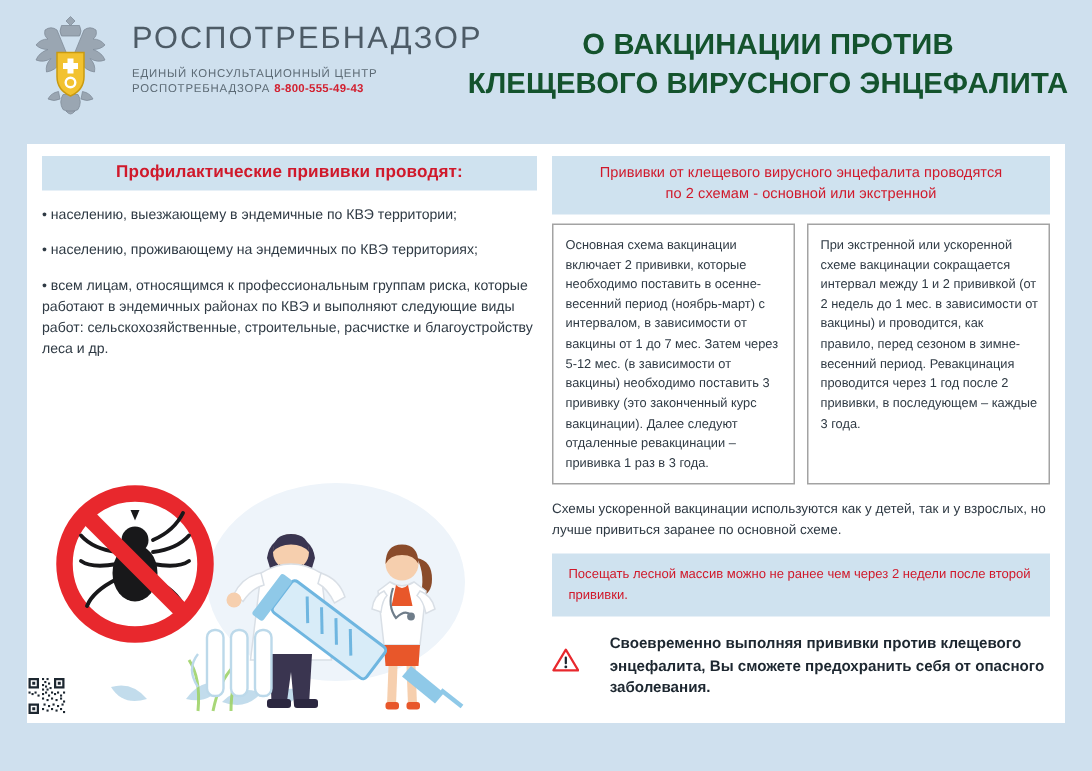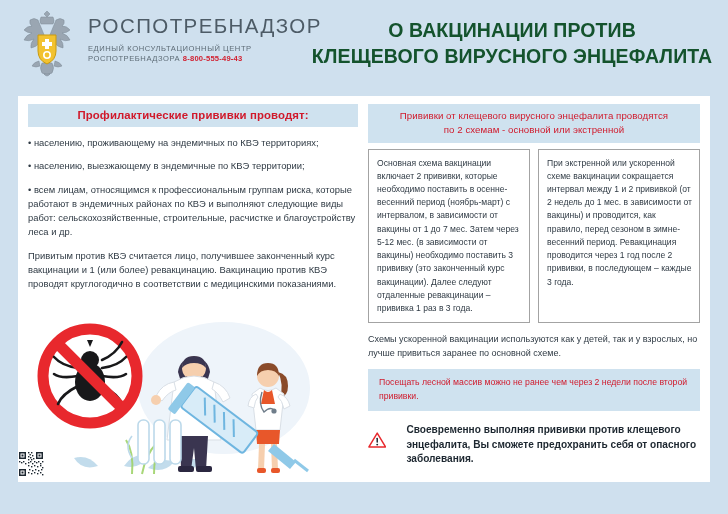--- a/index.html
+++ b/index.html
@@ -99,26 +99,25 @@
     </div>
   </div>
 
   <div class="card">
 
     <div class="left-col">
 
       <div class="bar-blue">Профилактические прививки проводят:</div>
 
       <div class="bullets">
+        <p>• населению, выезжающему в эндемичные по КВЭ территории;</p>
         <p>• населению, проживающему на эндемичных по КВЭ территориях;</p>
-        <p>• населению, выезжающему в эндемичные по КВЭ территории;</p>
         <p>• всем лицам, относящимся к профессиональным группам риска, которые работают в эндемичных районах по КВЭ и выполняют следующие виды работ: сельскохозяйственные, строительные, расчистке и благоустройству леса и др.</p>
       </div>
 
-      <div class="para">Привитым против КВЭ считается лицо, получившее законченный курс вакцинации и 1 (или более) ревакцинацию. Вакцинацию против КВЭ проводят круглогодично в соответствии с медицинскими показаниями.</div>
 
       <div class="illus">
         <svg viewBox="0 0 330 160" width="330" height="160">
 
           <ellipse cx="196" cy="72" rx="86" ry="66" fill="#eef4fa"></ellipse>
 
           <g fill="#bcd9ea" opacity="0.9">
             <path d="M96 150 q10 -14 24 -10 q-8 14 -24 10z"></path>
             <path d="M120 152 q12 -12 26 -6 q-10 12 -26 6z"></path>
             <path d="M150 154 q8 -14 22 -10 q-6 14 -22 10z"></path>

